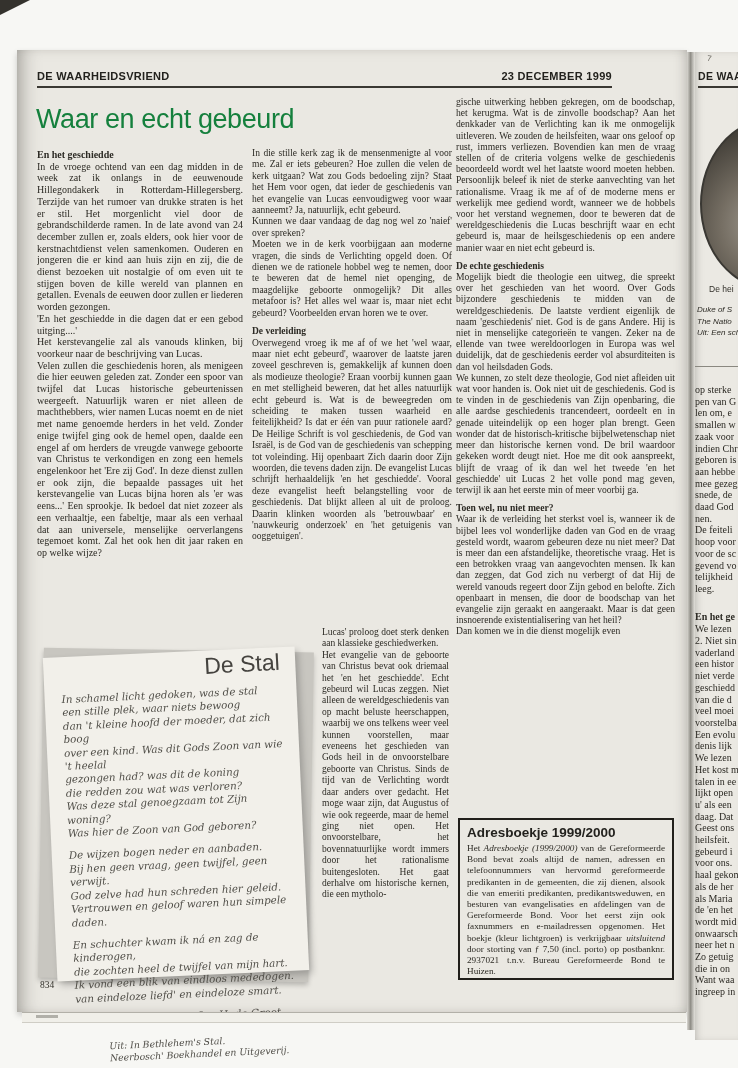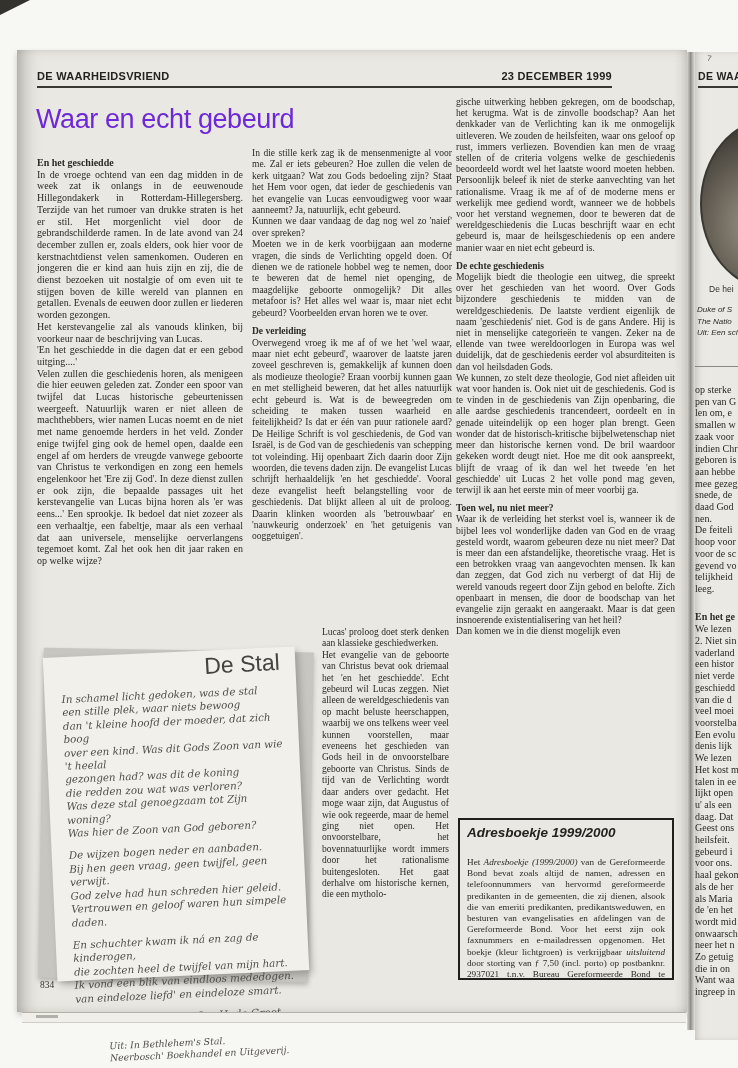--- a/index.html
+++ b/index.html
@@ -21,27 +21,27 @@
     background:linear-gradient(90deg,#d8d6d0,#8f8d86 45%,#b9b7b1 70%,#e2e0da);}
   .right-page{position:absolute;left:695px;top:52px;width:43px;height:988px;background:#ebe9e3;
     box-shadow:inset 4px 0 8px -4px rgba(60,58,52,.35);}
 
   
   .mp-header{position:absolute;left:20px;top:20px;width:575px;display:flex;justify-content:space-between;
     font-family:"Liberation Sans",sans-serif;font-weight:bold;font-size:11px;letter-spacing:.3px;color:#23221e;
     padding-bottom:4px;border-bottom:2px solid #3a3833;}
 
   .article-title{position:absolute;left:19px;top:54px;font-family:"Liberation Sans",sans-serif;
-    font-size:27px;font-weight:400;color:#6d28d9;letter-spacing:-.4px;}
+    font-size:27px;font-weight:400;color:#15803d;letter-spacing:-.4px;}
 
   
   .col{position:absolute;text-align:justify;overflow:hidden;}
   .col .para{margin:0;font-family:Liberation Serif, serif;}
   .col-h{font-weight:bold;margin:7px 0 0 0;}
-  .col-h.first{margin-top:16px;}
+  .col-h.first{margin-top:8px;}
   #col1{left:20px;top:91px;width:206px;height:506px;font-size:10px;line-height:11.7px;}
   #col2a{left:235px;top:98px;width:200px;height:478px;font-size:9.5px;line-height:11.4px;}
   #col2b{left:305px;top:577px;width:127px;height:352px;font-size:9.5px;line-height:11.4px;}
   #col3{left:439px;top:46px;width:219px;height:716px;font-size:9.6px;line-height:11.2px;}
 
   
   .stal-shadow{position:absolute;left:24px;top:600px;width:270px;height:330px;background:#c8c6c0;
     transform:rotate(1deg);box-shadow:0 3px 5px rgba(0,0,0,.22);}
   .stal-paper{position:absolute;left:33px;top:602px;width:252px;height:324px;background:#f2f0ea;
     transform:rotate(-2.6deg);box-shadow:3px 4px 7px rgba(0,0,0,.22);}
@@ -49,21 +49,21 @@
     font-size:23px;color:#45433f;transform:rotate(-.6deg);}
   .poem{padding:36px 8px 0 17px;font-family:"DejaVu Serif",serif;font-style:italic;
     font-size:10.3px;line-height:13.4px;color:#504e48;}
   .stanza{margin-bottom:9px;}
   .poem-sig{margin-top:5px;padding-right:22px;text-align:right;font-size:10.5px;}
   .poem-src{margin-top:14px;padding-left:32px;font-size:9.3px;line-height:12px;}
 
   
   .ad-box{position:absolute;left:441px;top:768px;width:216px;height:162px;box-sizing:border-box;
     border:2.5px solid #211f1b;background:#eae8e2;padding:5px 7px 4px;overflow:hidden;}
-  .ad-title{font-family:"Liberation Sans",sans-serif;font-weight:bold;font-size:13.5px;color:#23221e;margin-bottom:17px;font-style:italic;}
+  .ad-title{font-family:"Liberation Sans",sans-serif;font-weight:bold;font-size:13.5px;color:#23221e;margin-bottom:3px;}
   .ad-body{font-size:9.2px;line-height:11.2px;text-align:justify;}
 
   .page-number{position:absolute;left:23px;top:930px;font-size:9.5px;color:#33312b;}
 
   
   .rp-header{position:absolute;left:3px;top:18px;width:60px;font-family:"Liberation Sans",sans-serif;
     font-weight:bold;font-size:10.5px;letter-spacing:.3px;color:#23221e;white-space:nowrap;
     padding-bottom:4px;border-bottom:2px solid #3a3833;}
   .rp-oval{position:absolute;left:5px;top:66px;width:140px;height:168px;border-radius:50%;
     background:radial-gradient(ellipse at 38% 62%, #9a948a 0%, #756e63 28%, #45413a 62%, #2b2823 100%);
@@ -89,22 +89,22 @@
       <span>DE WAARHEIDSVRIEND</span>
       <span>23 DECEMBER 1999</span>
     </div>
 
     <div class="article-title">Waar en echt gebeurd</div>
 
     <div class="col" id="col1">
       <div class="col-h first">En het geschiedde</div>
       <div>
           <div class="para">In de vroege ochtend van een dag midden in de week zat ik onlangs in de eeuwenoude Hillegondakerk in Rotterdam-Hillegersberg. Terzijde van het rumoer van drukke straten is het er stil. Het morgenlicht viel door de gebrandschilderde ramen. In de late avond van 24 december zullen er, zoals elders, ook hier voor de kerstnachtdienst velen samenkomen. Ouderen en jongeren die er kind aan huis zijn en zij, die de dienst bezoeken uit nostalgie of om even uit te stijgen boven de kille wereld van plannen en getallen. Evenals de eeuwen door zullen er liederen worden gezongen.</div>
+          <div class="para">'En het geschiedde in die dagen dat er een gebod uitging....'</div>
           <div class="para">Het kerstevangelie zal als vanouds klinken, bij voorkeur naar de beschrijving van Lucas.</div>
-          <div class="para">'En het geschiedde in die dagen dat er een gebod uitging....'</div>
           <div class="para">Velen zullen die geschiedenis horen, als menigeen die hier eeuwen geleden zat. Zonder een spoor van twijfel dat Lucas historische gebeurtenissen weergeeft. Natuurlijk waren er niet alleen de machthebbers, wier namen Lucas noemt en de niet met name genoemde herders in het veld. Zonder enige twijfel ging ook de hemel open, daalde een engel af om herders de vreugde vanwege geboorte van Christus te verkondigen en zong een hemels engelenkoor het 'Ere zij God'. In deze dienst zullen er ook zijn, die bepaalde passages uit het kerstevangelie van Lucas bijna horen als 'er was eens...' Een sprookje. Ik bedoel dat niet zozeer als een verhaaltje, een fabeltje, maar als een verhaal dat aan universele, menselijke oerverlangens tegemoet komt. Zal het ook hen dit jaar raken en op welke wijze?</div>
         </div>
     </div>
 
     <div class="col" id="col2a">
       <div>
           <div class="para">In die stille kerk zag ik de mensenmenigte al voor me. Zal er iets gebeuren? Hoe zullen die velen de kerk uitgaan? Wat zou Gods bedoeling zijn? Staat het Hem voor ogen, dat ieder de geschiedenis van het evangelie van Lucas eenvoudigweg voor waar aanneemt? Ja, natuurlijk, echt gebeurd.</div>
           <div class="para">Kunnen we daar vandaag de dag nog wel zo 'naief' over spreken?</div>
           <div class="para">Moeten we in de kerk voorbijgaan aan moderne vragen, die sinds de Verlichting opgeld doen. Of dienen we de rationele hobbel weg te nemen, door te beweren dat de hemel niet openging, de maagdelijke geboorte onmogelijk? Dit alles metafoor is? Het alles wel waar is, maar niet echt gebeurd? Voorbeelden ervan horen we te over.</div>
         </div>

